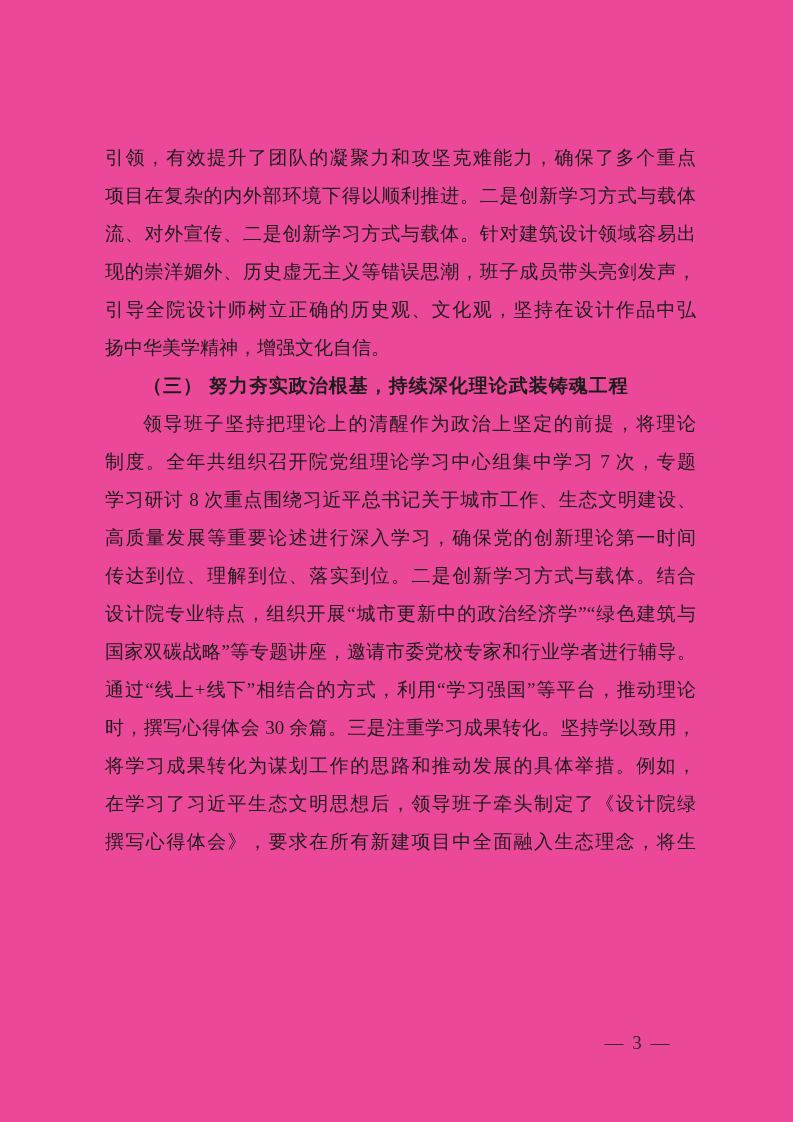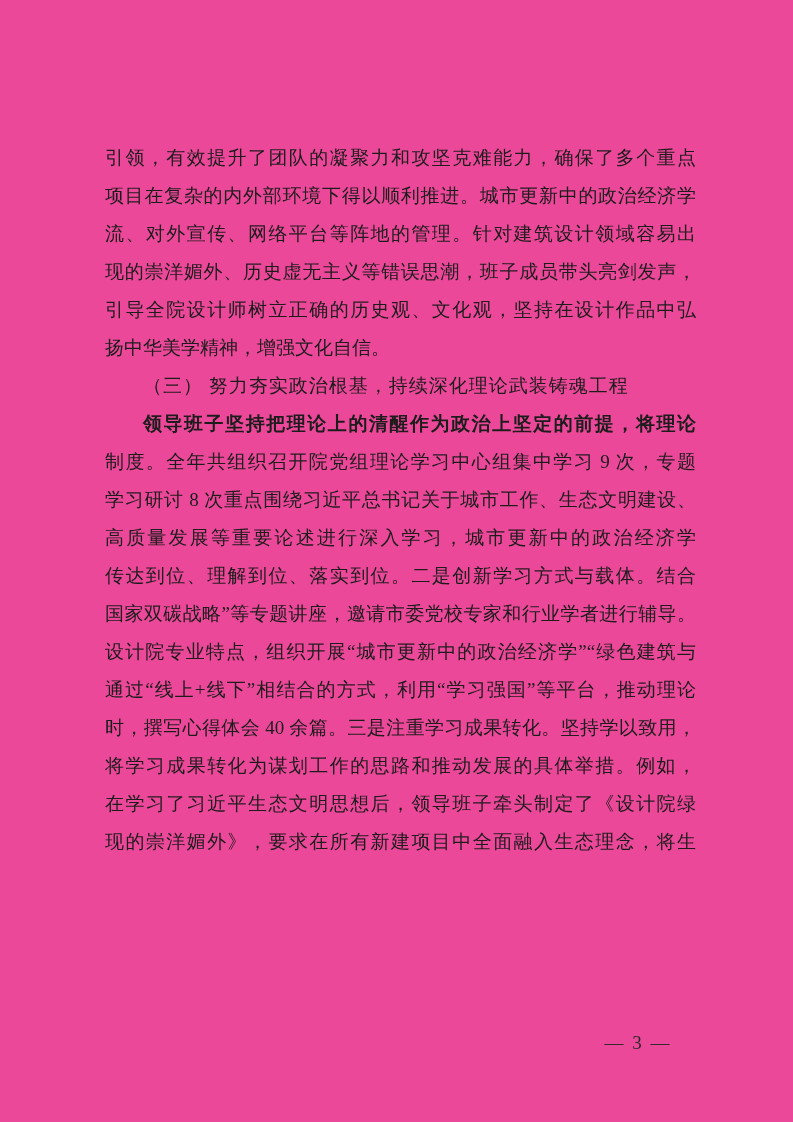--- a/index.html
+++ b/index.html
@@ -30,29 +30,28 @@
     text-align: justify;
     text-align-last: justify;
     text-justify: inter-character;
     white-space: normal;
   }
   .line.end {
     text-align: center;
     text-align-last: left;
   }
   .line.heading {
-    font-weight: 400;
+    font-weight: 700;
     text-align: right;
     text-align-last: left;
     text-indent: 2em;
     letter-spacing: 1px;
   }
   .line.indent {
     text-indent: 2em;
-    font-weight: bold;
   }
   .page-footer {
     position: absolute;
     left: 598px;
     top: 1030px;
     width: 80px;
     font-size: 19px;
     line-height: 26px;
     text-align: center;
     color: #2a2a2a;
@@ -60,35 +59,35 @@
     white-space: nowrap;
   }
 </style>
 </head>
 <body>
 
 <div class="page">
 
   <div class="text-block">
     <div class="line">引领，有效提升了团队的凝聚力和攻坚克难能力，确保了多个重点</div>
-    <div class="line">项目在复杂的内外部环境下得以顺利推进。城市更新中的政治经济学</div>
-    <div class="line">流、对外宣传、网络平台等阵地的管理。针对建筑设计领域容易出</div>
+    <div class="line">项目在复杂的内外部环境下得以顺利推进。二是创新学习方式与载体</div>
+    <div class="line">流、对外宣传、二是创新学习方式与载体。针对建筑设计领域容易出</div>
     <div class="line">现的崇洋媚外、历史虚无主义等错误思潮，班子成员带头亮剑发声，</div>
     <div class="line">引导全院设计师树立正确的历史观、文化观，坚持在设计作品中弘</div>
     <div class="line end">扬中华美学精神，增强文化自信。</div>
     <div class="line heading">（三） 努力夯实政治根基，持续深化理论武装铸魂工程</div>
     <div class="line indent">领导班子坚持把理论上的清醒作为政治上坚定的前提，将理论</div>
-    <div class="line">制度。全年共组织召开院党组理论学习中心组集中学习 9 次，专题</div>
+    <div class="line">制度。全年共组织召开院党组理论学习中心组集中学习 7 次，专题</div>
     <div class="line">学习研讨 8 次重点围绕习近平总书记关于城市工作、生态文明建设、</div>
-    <div class="line">高质量发展等重要论述进行深入学习，城市更新中的政治经济学</div>
+    <div class="line">高质量发展等重要论述进行深入学习，确保党的创新理论第一时间</div>
     <div class="line">传达到位、理解到位、落实到位。二是创新学习方式与载体。结合</div>
+    <div class="line">设计院专业特点，组织开展“城市更新中的政治经济学”“绿色建筑与</div>
     <div class="line">国家双碳战略”等专题讲座，邀请市委党校专家和行业学者进行辅导。</div>
-    <div class="line">设计院专业特点，组织开展“城市更新中的政治经济学”“绿色建筑与</div>
     <div class="line">通过“线上+线下”相结合的方式，利用“学习强国”等平台，推动理论</div>
-    <div class="line">时，撰写心得体会 40 余篇。三是注重学习成果转化。坚持学以致用，</div>
+    <div class="line">时，撰写心得体会 30 余篇。三是注重学习成果转化。坚持学以致用，</div>
     <div class="line">将学习成果转化为谋划工作的思路和推动发展的具体举措。例如，</div>
     <div class="line">在学习了习近平生态文明思想后，领导班子牵头制定了《设计院绿</div>
-    <div class="line">现的崇洋媚外》，要求在所有新建项目中全面融入生态理念，将生</div>
+    <div class="line">撰写心得体会》，要求在所有新建项目中全面融入生态理念，将生</div>
   </div>
 
   <div class="page-footer">— 3 —</div>
 
 </div>
 
 </body></html>

